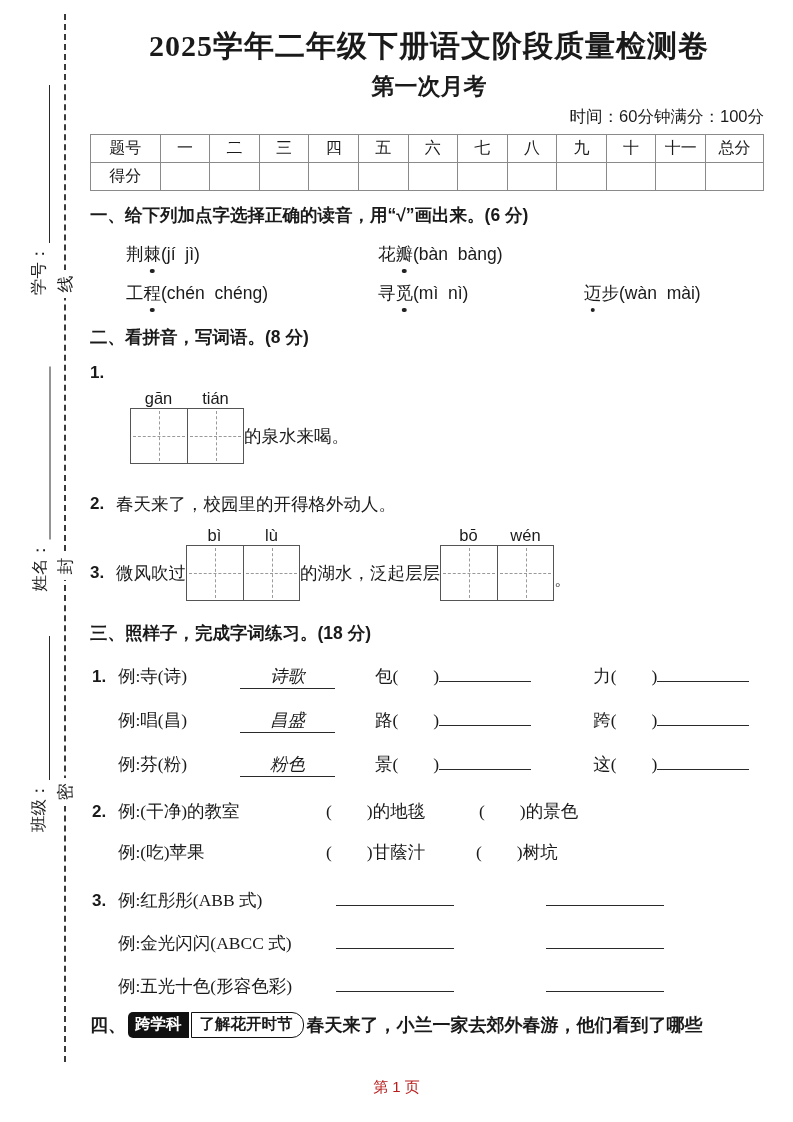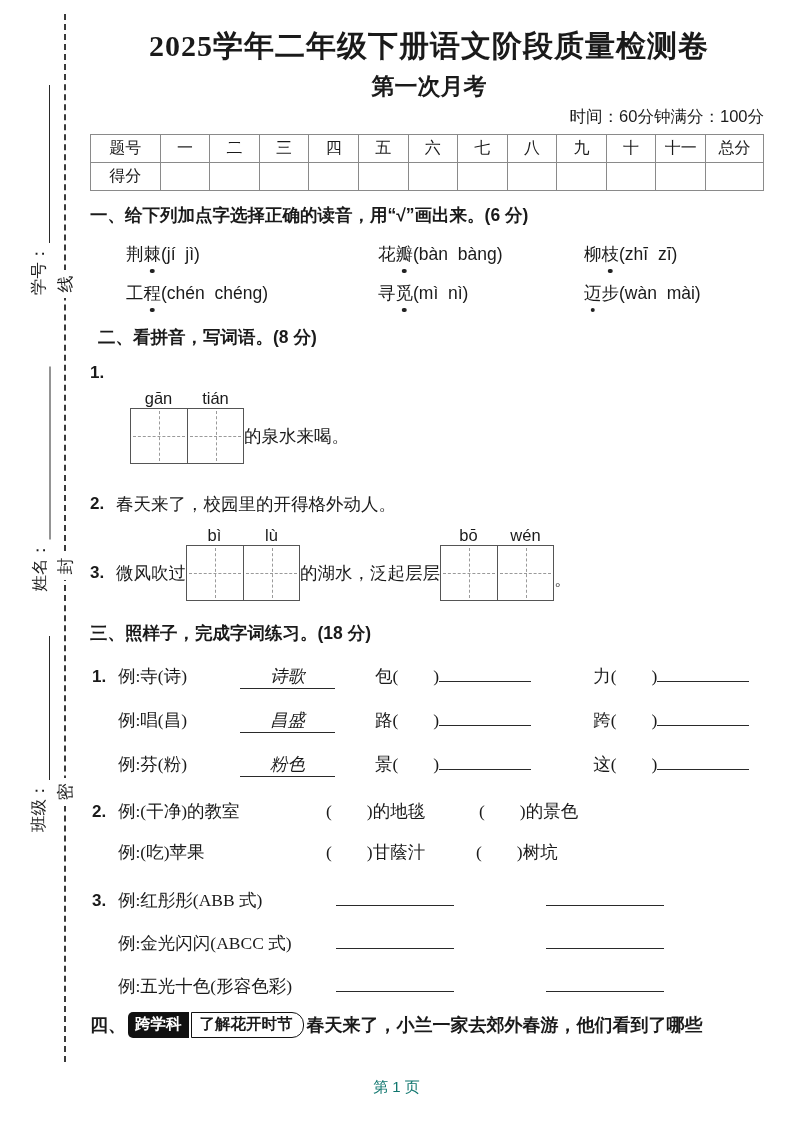--- a/index.html
+++ b/index.html
@@ -87,21 +87,21 @@
   }
   .badge-outline {
     display:inline-block; border:1.7px solid #111; font-weight:bold;
     font-family:"Liberation Sans", sans-serif; font-size:15.5px;
     padding:1px 10px 2px 8px; border-radius:0 12px 12px 0; vertical-align:2px;
   }
   .s4 { margin-top:14px; font-weight:bold; font-size:18px;
     font-family:"Liberation Sans", sans-serif; display:flex; align-items:center; gap:2px; }
   .footer {
     position:absolute; left:0; top:1078px; width:793px; text-align:center;
-    font-size:15px; font-family:"Liberation Sans", sans-serif; color:#0f766e;
+    font-size:15px; font-family:"Liberation Sans", sans-serif; color:#b91c1c;
   }
 </style>
 </head>
 <body>
 
 <div class="seal-line"></div>
 
 <div class="vlabel" style="left:-67px; top:178px; width:210px;">
   <span>学号：</span>
   <span class="mline"></span>
@@ -157,29 +157,28 @@
       <td></td>
       <td class="last"></td>
     </tr>
   </tbody>
     </table>
 
   <div class="sec-heading">一、给下列加点字选择正确的读音，用“√”画出来。(6 分)</div>
   <div class="s1-grid">
     <span><span>荆</span><span class="dotchar">棘</span><span></span><span class="py">(jí&nbsp;&nbsp;jì)</span></span>
     <span><span>花</span><span class="dotchar">瓣</span><span></span><span class="py">(bàn&nbsp;&nbsp;bàng)</span></span>
-    <span><span>柳</span><span class="dotchar">枝</span><span></span><span class="py">(zhī&nbsp;&nbsp;zī)</span></span>
   </div>
   <div class="s1-grid">
     <span><span>工</span><span class="dotchar">程</span><span></span><span class="py">(chén&nbsp;&nbsp;chéng)</span></span>
     <span><span>寻</span><span class="dotchar">觅</span><span></span><span class="py">(mì&nbsp;&nbsp;nì)</span></span>
     <span><span></span><span class="dotchar">迈</span><span>步</span><span class="py">(wàn&nbsp;&nbsp;mài)</span></span>
   </div>
 
-  <div class="sec-heading" style="margin-top:20px;margin-left:8px;">二、看拼音，写词语。(8 分)</div>
+  <div class="sec-heading" style="margin-top:20px;">二、看拼音，写词语。(8 分)</div>
 
   <div class="bodytext" style="margin-top:14px; display:flex;">
     <span class="num" style="width:26px;">1.</span>
   </div>
   <div class="inline-row" style="margin-top:6px; padding-left:40px;">
     <span class="tian">
       <span class="pyrow">
           <span>gān</span>
           <span>tián</span>
         </span>

